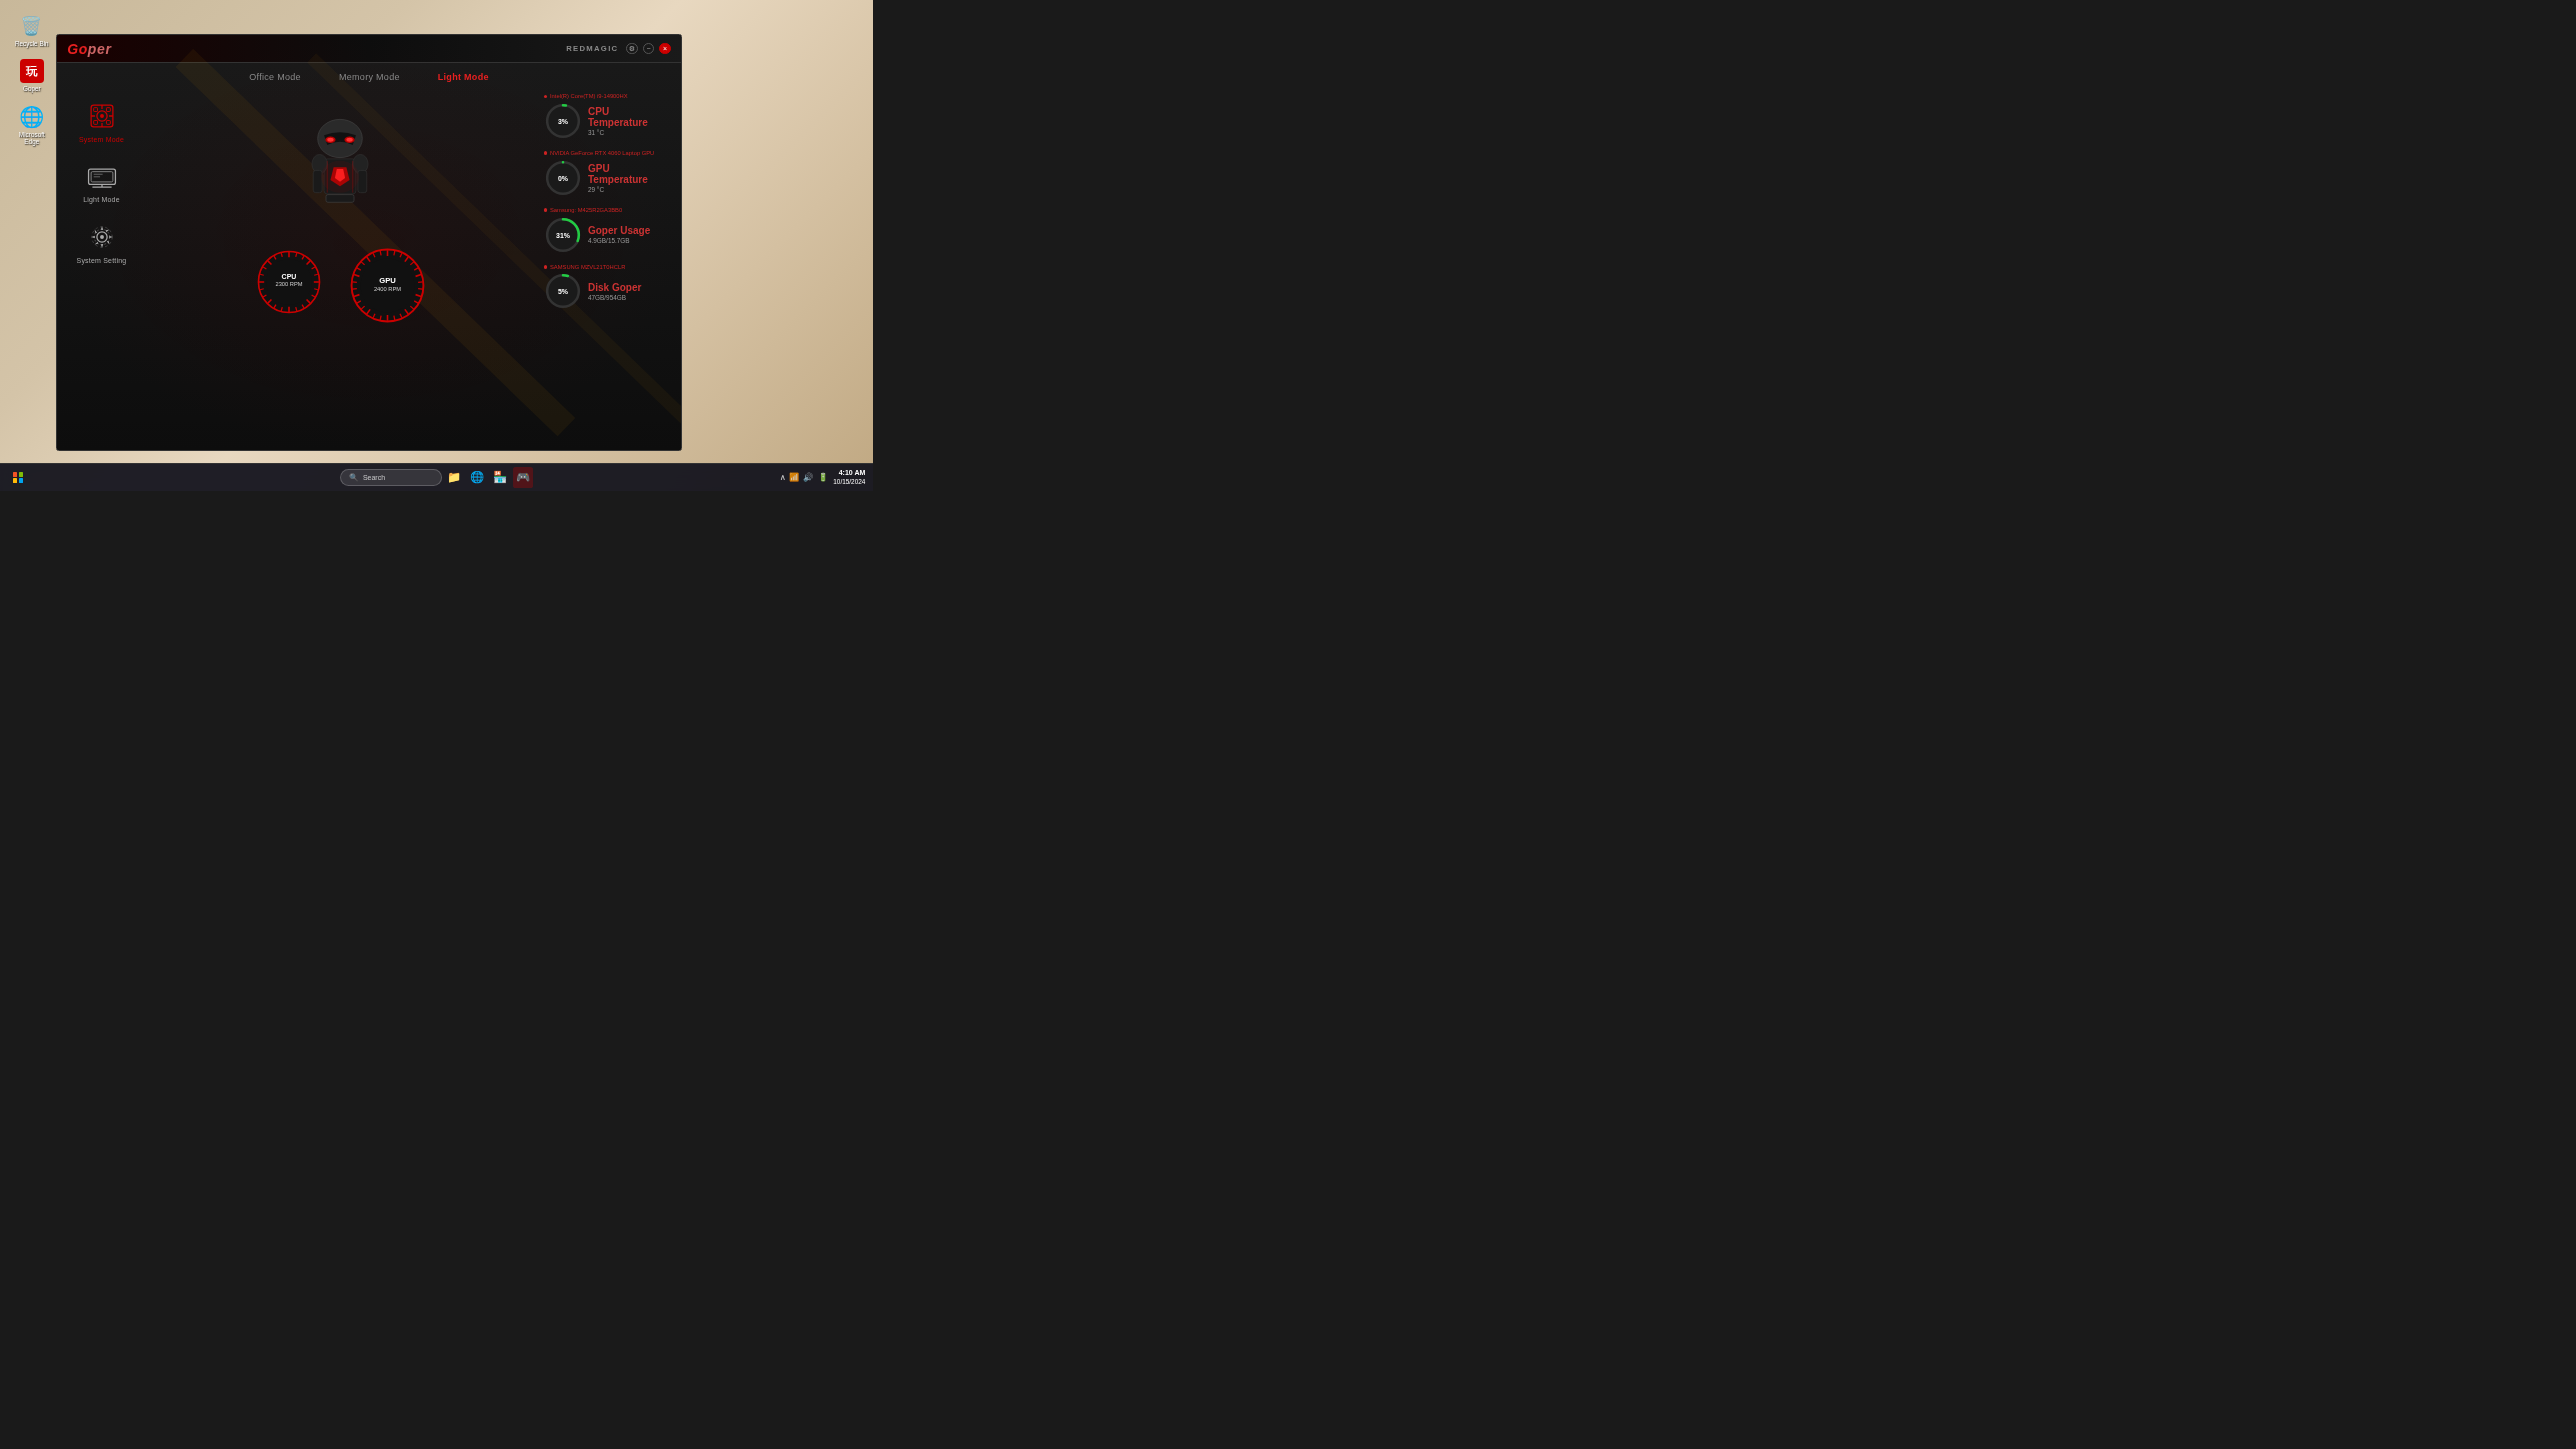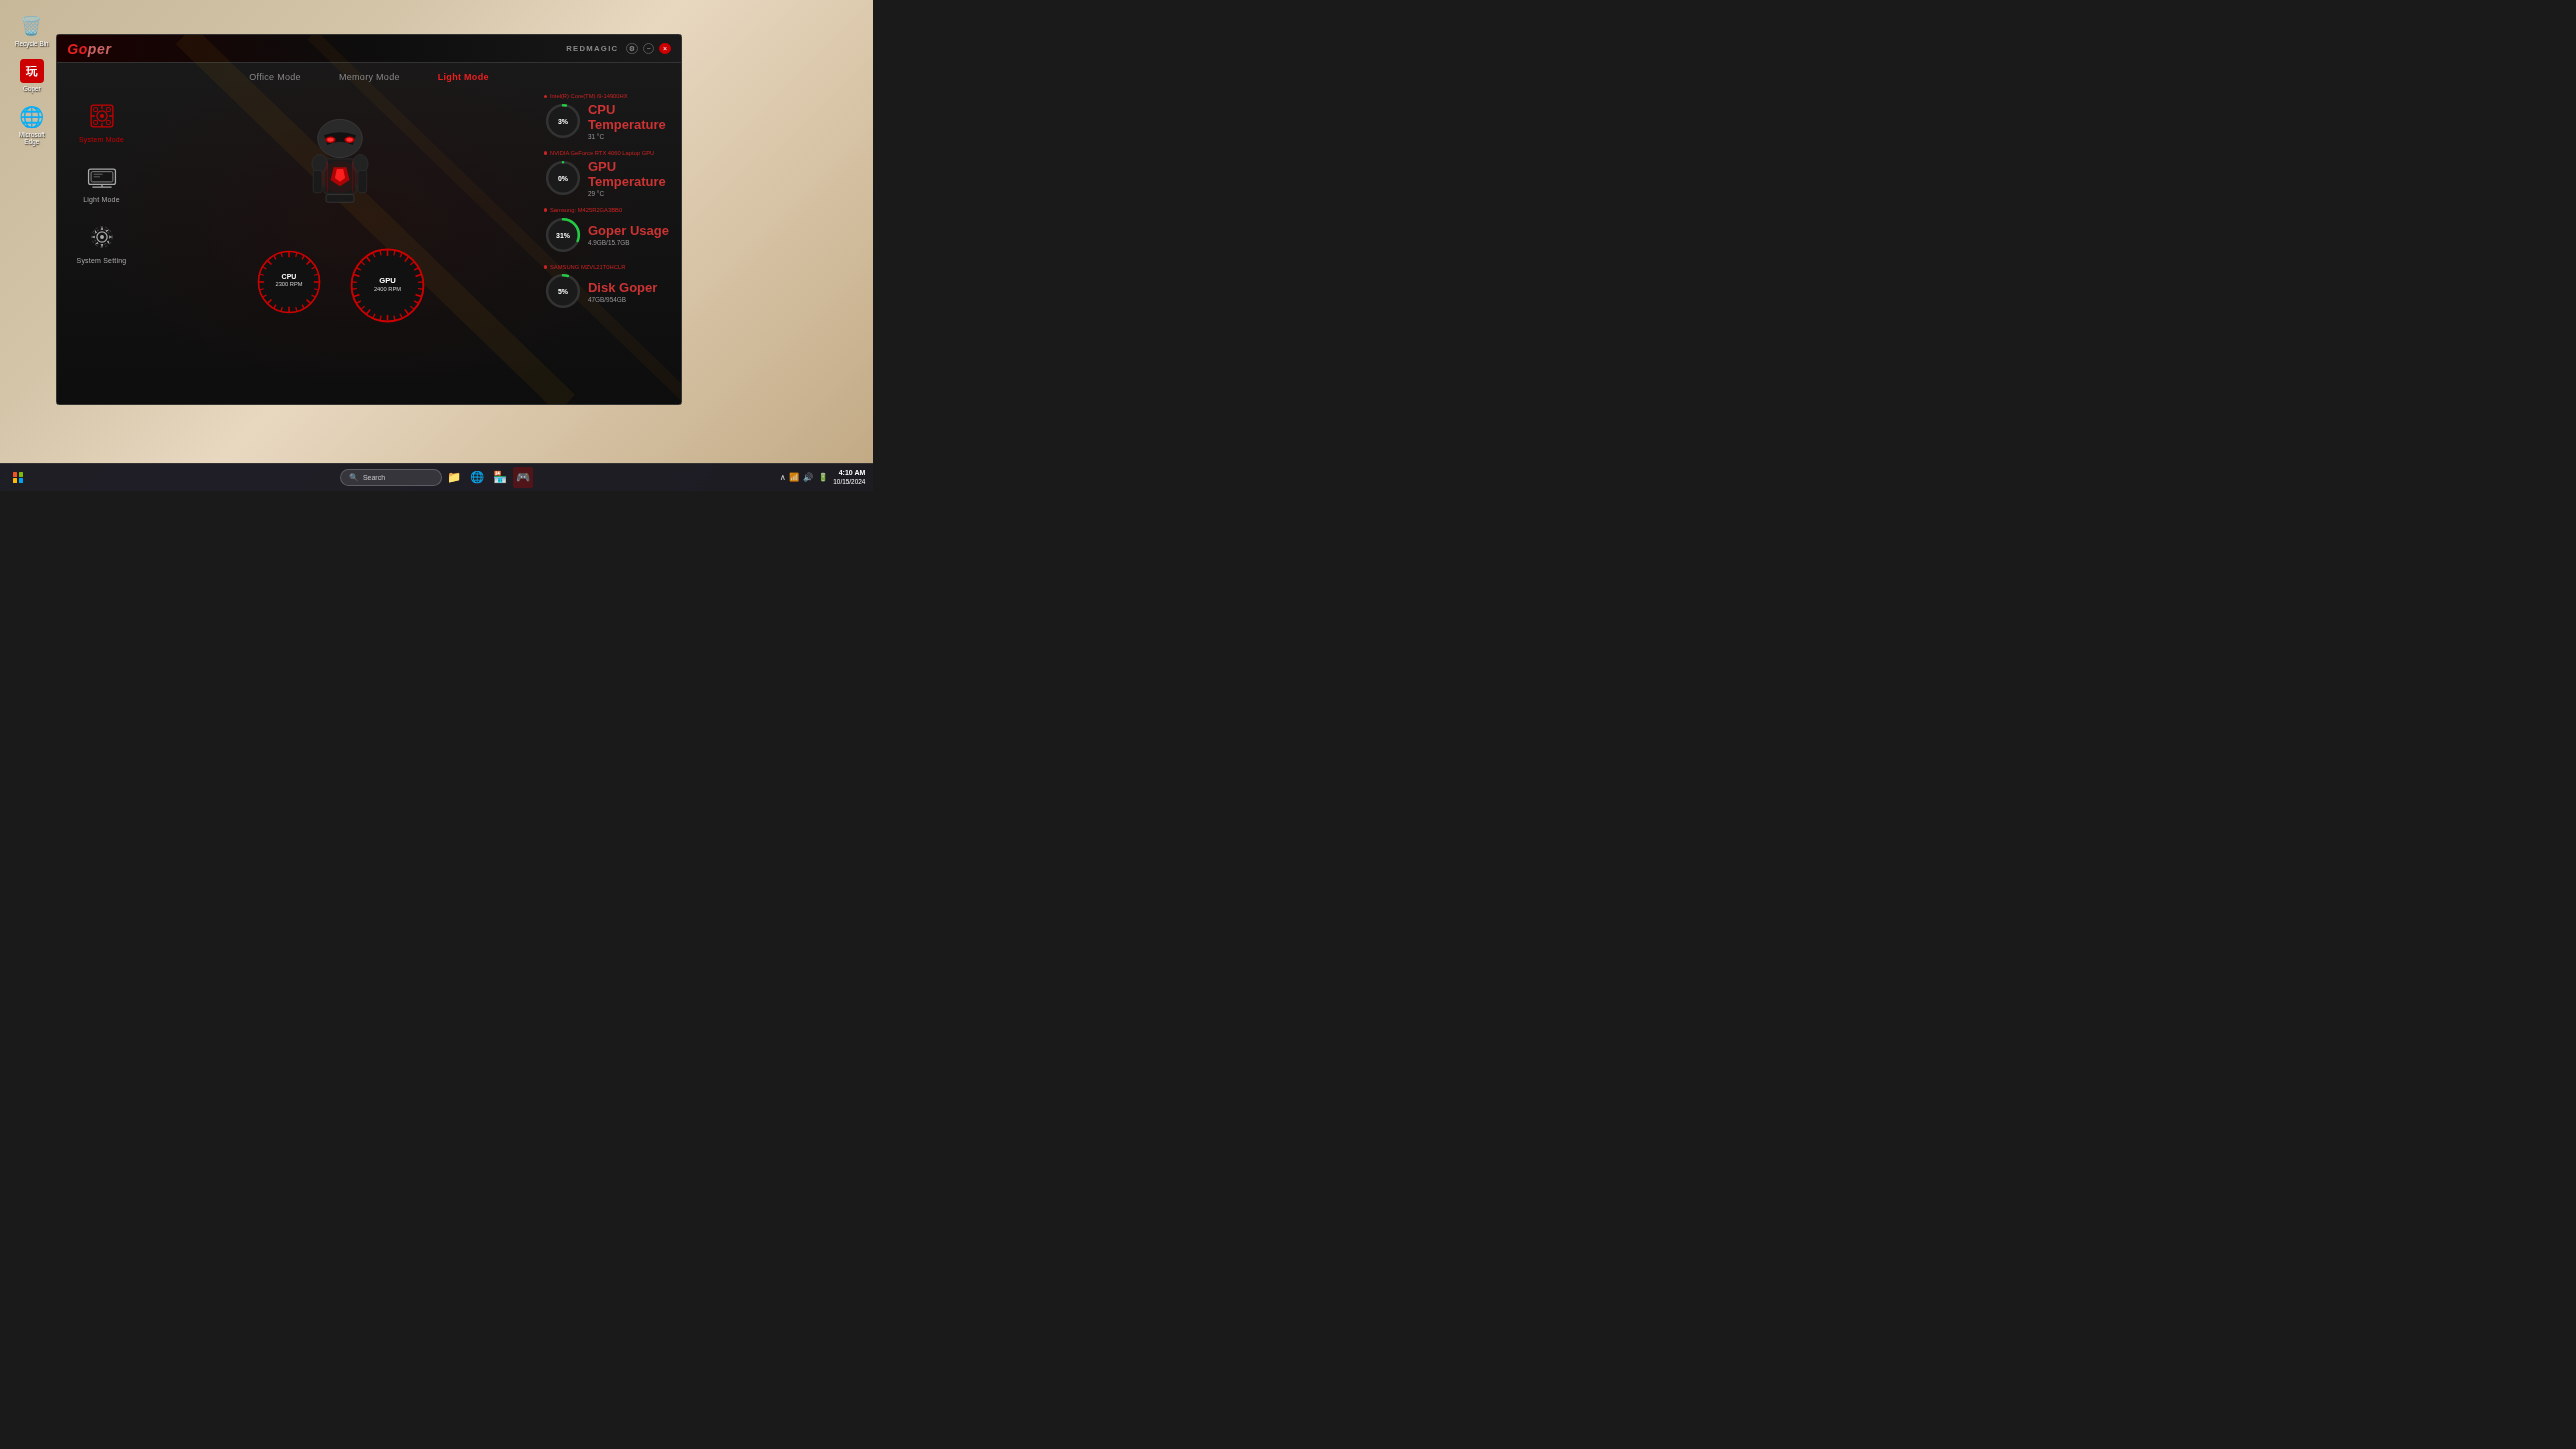--- a/index.html
+++ b/index.html
@@ -51,21 +51,21 @@
       text-shadow: 0.6px 0.6px 1.3px #000;
       margin-top: 1.3px;
     }
 
     
     .app-window {
       position: absolute;
       top: 34px;
       left: 56px;
       width: 626px;
-      height: 371px;
+      height: 417px;
       background: linear-gradient(180deg, #1a1a1a 0%, #0d0d0d 100%);
       border: 0.6px solid #333;
       border-radius: 2.6px;
       overflow: hidden;
     }
 
     
     .app-header {
       height: 28px;
       background: linear-gradient(90deg, #1a0000 0%, #0d0d0d 50%, #1a1a1a 100%);
@@ -258,21 +258,21 @@
     }
     .circular-gauge svg {
       width: 100%;
       height: 100%;
     }
     .stat-info {
       display: flex;
       flex-direction: column;
     }
     .stat-title {
-      font-size: 13px;
+      font-size: 10px;
       color: #cc3333;
       font-weight: bold;
     }
     .stat-subtitle {
       font-size: 6.4px;
       color: #999;
       margin-top: 0.6px;
     }
 
     

